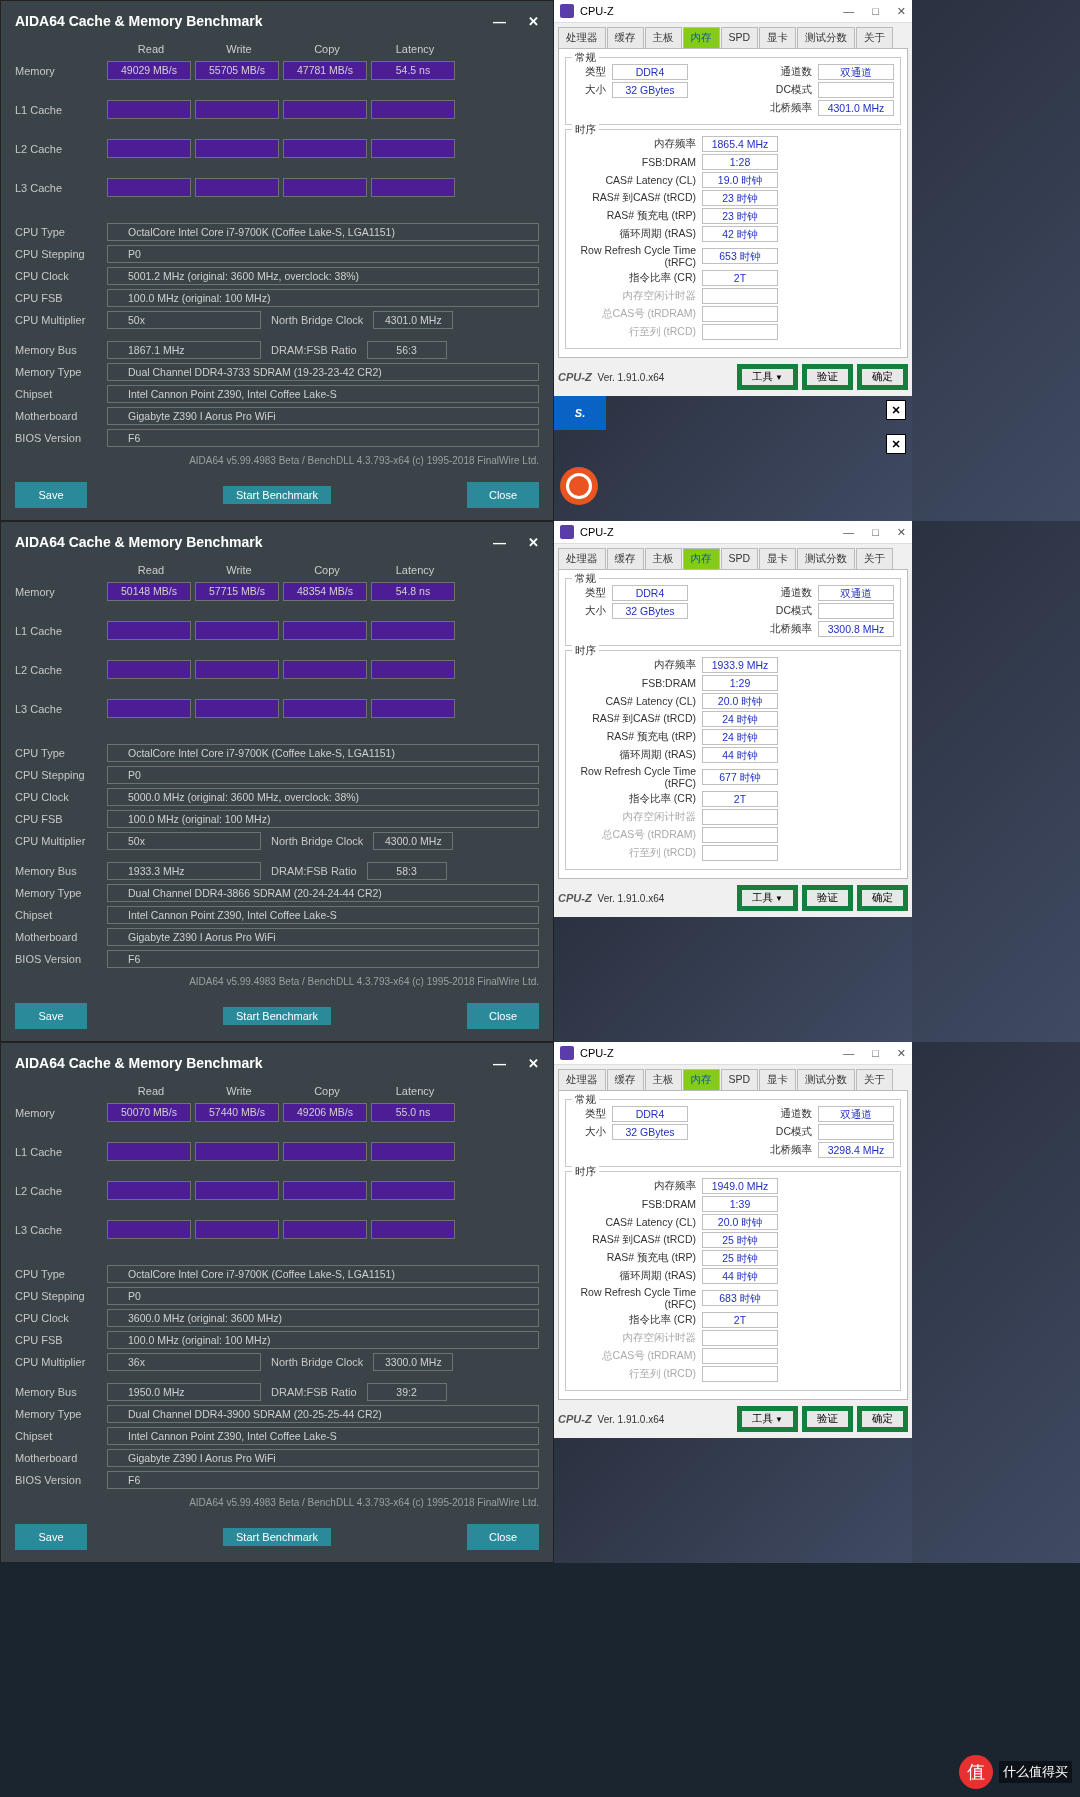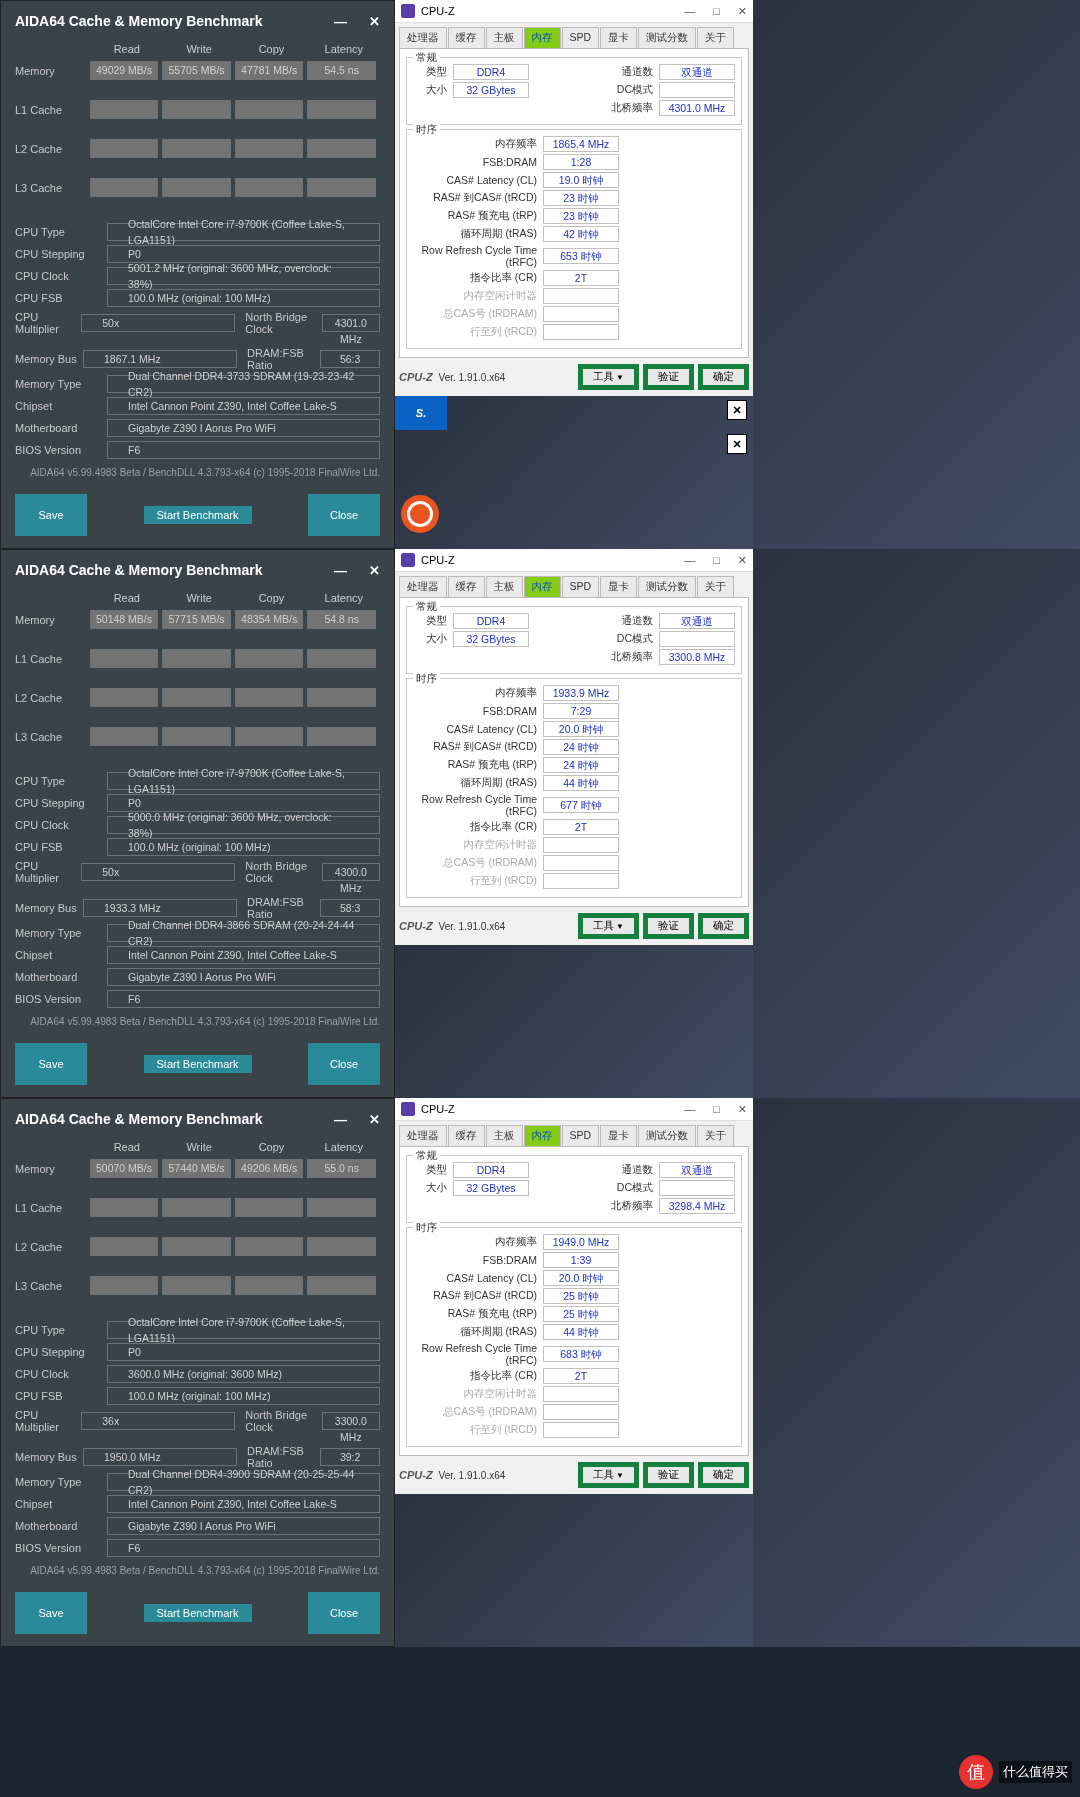--- a/index.html
+++ b/index.html
@@ -1,36 +1,36 @@
 <!DOCTYPE html>
 <html><head>
 <meta charset="utf-8">
 <style>
   * { box-sizing: border-box; margin: 0; padding: 0; }
   body { background: #1a2530; width:1080px; font-family: "Segoe UI", Arial, sans-serif; font-size:11px; }
   .row { display:flex; width:1080px; }
-  .aida { width:395px; background:#3a4347; color:#d0d0d0; border:1px solid #222; position:relative; }
+  .aida { width:554px; background:#3a4347; color:#d0d0d0; border:1px solid #222; position:relative; }
   .aida-title { background:#3a4347; padding:12px 14px 8px; font-size:14px; font-weight:600; color:#fff; display:flex; align-items:center; }
   .aida-title .winbtns { margin-left:auto; display:flex; gap:22px; color:#fff; font-size:13px; }
   .aida-body { padding:6px 14px 4px; }
   .aida-head { display:flex; text-align:center; color:#ccc; margin-bottom:6px; }
   .aida-head .lblcol { width:92px; }
   .aida-head .vcol { width:88px; }
   .aida-row { display:flex; align-items:center; margin-bottom:20px; }
   .aida-row .lblcol { width:92px; color:#c8c8c8; }
-  .aida-row .box { width:84px; height:19px; border:1px solid #6a7276; background:#737373; text-align:center; line-height:17px; margin-right:4px; font-size:10.5px; }
+  .aida-row .box { width:84px; height:19px; border:1px solid #6a7276; background:#4c1d95; text-align:center; line-height:17px; margin-right:4px; font-size:10.5px; }
   .sysrow { display:flex; align-items:center; margin-bottom:4px; font-size:11px; }
   .sysrow .lbl { width:92px; color:#c8c8c8; }
   .sysrow .longbox { flex:1; height:18px; border:1px solid #6a7276; padding:0 20px; line-height:16px; font-size:10.5px; display:flex; align-items:center; }
   .sysrow .midlbl { padding:0 10px; color:#c8c8c8; }
   .sysrow .shortbox { width:80px; height:18px; border:1px solid #6a7276; text-align:center; line-height:16px; font-size:10.5px; }
   .aida-copy { text-align:right; font-size:10px; color:#9aa0a3; padding:4px 0; }
   .aida-foot { display:flex; padding:8px 14px 12px; }
   .aida-btn { background:#2a8a99; color:#fff; border:none; padding:3px 0; font-size:11px; text-align:center; }
-  .aida-btn.save{width:72px;} .aida-btn.start{width:108px;margin:12px auto;} .aida-btn.close{width:72px;}
+  .aida-btn.save{width:72px;} .aida-btn.start{width:108px;margin:4px auto;} .aida-btn.close{width:72px;}
   
   .right { width:358px; display:flex; flex-direction:column; }
   .cpuz { background:#f0f0f0; color:#000; font-size:11px; }
   .cpuz-titlebar{ display:flex; align-items:center; background:#fff; padding:4px 6px; border-bottom:1px solid #ddd; }
   .cpuz-icon{width:14px;height:14px;background:#5a3da8;border-radius:2px;margin-right:6px;display:inline-block;}
   .winctl{margin-left:auto;display:flex;gap:18px;color:#555;}
   .tabs{display:flex;padding:4px 4px 0;background:#f0f0f0;}
   .tab{padding:3px 7px;border:1px solid #bbb;border-bottom:none;background:#eaeaea;margin-right:1px;font-size:10.5px;color:#333;}
   .tab.active{background:#84cc16;color:#15a;font-weight:400;}
   .cpuz-content{background:#fff;margin:0 4px 4px;border:1px solid #bbb;padding:4px 6px 4px;}
@@ -425,21 +425,21 @@
         </div>
       </div>
       <div class="fieldset">
         <span class="fs-title">时序</span>
         <div class="fs-row">
                 <span class="fl2">内存频率</span>
                 <span class="fv">1933.9 MHz</span>
               </div>
         <div class="fs-row">
                 <span class="fl2">FSB:DRAM</span>
-                <span class="fv">7:29</span>
+                <span class="fv">1:29</span>
               </div>
         <div class="fs-row">
                 <span class="fl2">CAS# Latency (CL)</span>
                 <span class="fv">20.0 时钟</span>
               </div>
         <div class="fs-row">
                 <span class="fl2">RAS# 到CAS# (tRCD)</span>
                 <span class="fv">24 时钟</span>
               </div>
         <div class="fs-row">

